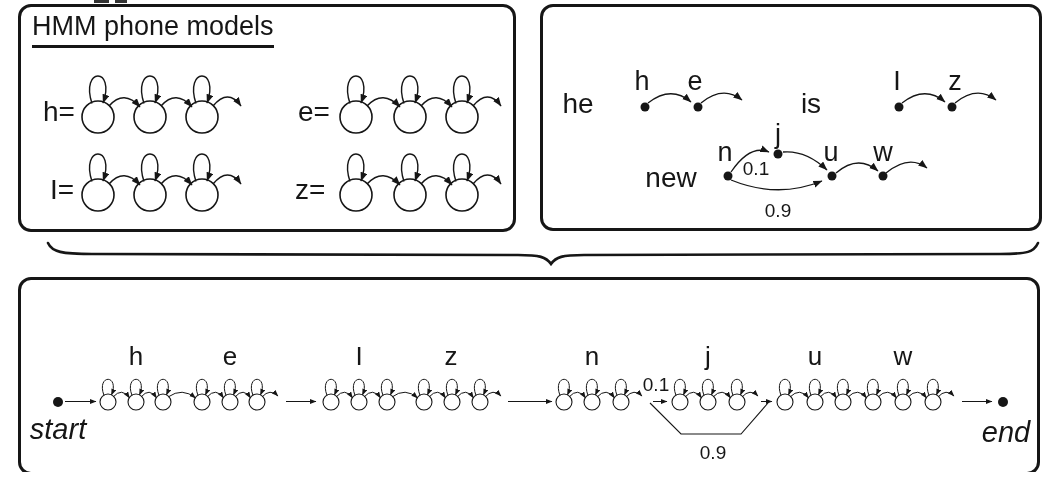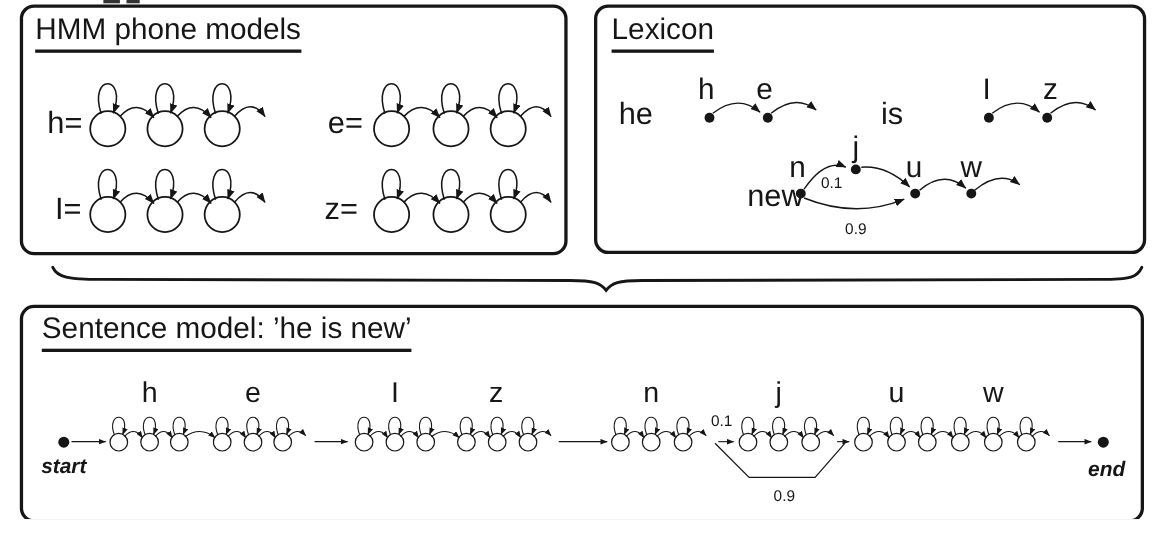--- a/index.html
+++ b/index.html
@@ -19,22 +19,22 @@
     border-bottom:3px solid #161616; padding-bottom:5px; z-index:3;
   }
   #title-hmm{left:32px; top:13px;}
   #title-lexicon{left:556px; top:13px;}
   #title-sentence{left:38px; top:285px;}
   .lbl{position:absolute; line-height:1; white-space:nowrap; z-index:3;}
   .cx{transform:translateX(-50%);}
   .t28{font-size:28px;}
   .t27{font-size:27px;}
   .t26{font-size:26px;}
-  .t19{font-size:14px;}
-  .ital{font-style:italic; font-size:19px;font-weight:bold;}
+  .t19{font-size:19px;}
+  .ital{font-style:italic; font-size:29px;}
   #gfx{position:absolute; left:0; top:0; z-index:2; pointer-events:none;}
 </style>
 </head>
 <body>
 
 <div class="stage">
 
   <div class="panel" id="panel-hmm"></div>
   <div class="panel" id="panel-lexicon"></div>
   <div class="panel" id="panel-sentence"></div>
@@ -193,31 +193,29 @@
         <line x1="653" y1="401.5" x2="667" y2="401.5" stroke="#161616" stroke-width="1" marker-end="url(#as)"></line>
         <path d="M 742 397 Q 750 388 758 396" fill="none" stroke="#161616" stroke-width="1" marker-end="url(#as)"></path>
         <line x1="761" y1="401.5" x2="772" y2="401.5" stroke="#161616" stroke-width="1" marker-end="url(#as)"></line>
         <path d="M 938 397 Q 946 388 954 396" fill="none" stroke="#161616" stroke-width="1" marker-end="url(#as)"></path>
         <line x1="962" y1="401.5" x2="992" y2="401.5" stroke="#161616" stroke-width="1" marker-end="url(#as)"></line>
       </g>
       <path d="M 650 403 L 681 434 L 741 434 L 768 403" fill="none" stroke="#161616" stroke-width="1.1" stroke-linejoin="miter"></path>
     </svg>
 
   <div class="title" id="title-hmm">HMM phone models</div>
-  <div class="title" id="title-lexicon">Lexicon</div>
-  <div class="title" id="title-sentence">Sentence model: ’he is new’</div>
 
   <div class="lbl t28" style="left:43px;top:98px">h=</div>
   <div class="lbl t28" style="left:298px;top:98px">e=</div>
   <div class="lbl t28" style="left:50px;top:176px">I=</div>
   <div class="lbl t28" style="left:295px;top:176px">z=</div>
 
   <div class="lbl t28 cx" style="left:578px;top:90px">he</div>
   <div class="lbl t28 cx" style="left:811px;top:90px">is</div>
-  <div class="lbl t28 cx" style="left:705px;top:164px">new</div>
+  <div class="lbl t28 cx" style="left:671px;top:164px">new</div>
 
   <div class="lbl t27 cx" style="left:642px;top:68px">h</div>
   <div class="lbl t27 cx" style="left:695px;top:68px">e</div>
   <div class="lbl t27 cx" style="left:897px;top:68px">I</div>
   <div class="lbl t27 cx" style="left:955px;top:68px">z</div>
   <div class="lbl t27 cx" style="left:725px;top:139px">n</div>
   <div class="lbl t27 cx" style="left:778px;top:121px">j</div>
   <div class="lbl t27 cx" style="left:831px;top:139px">u</div>
   <div class="lbl t27 cx" style="left:883px;top:139px">w</div>
 

